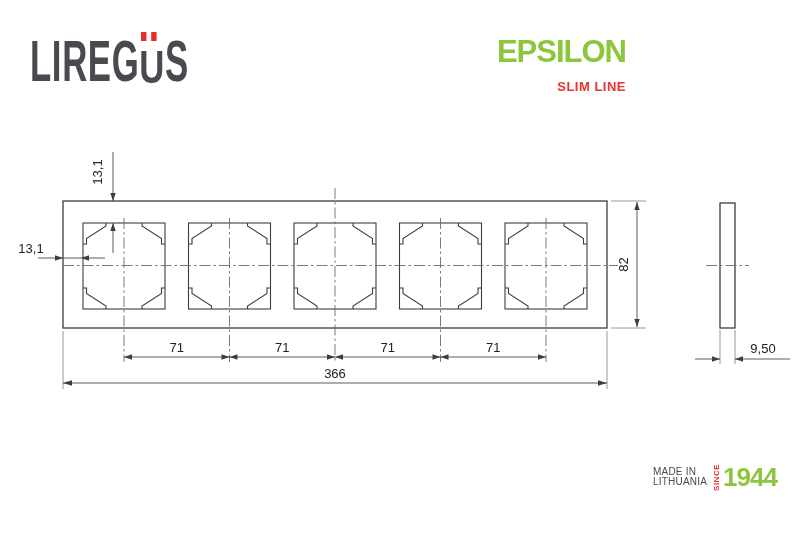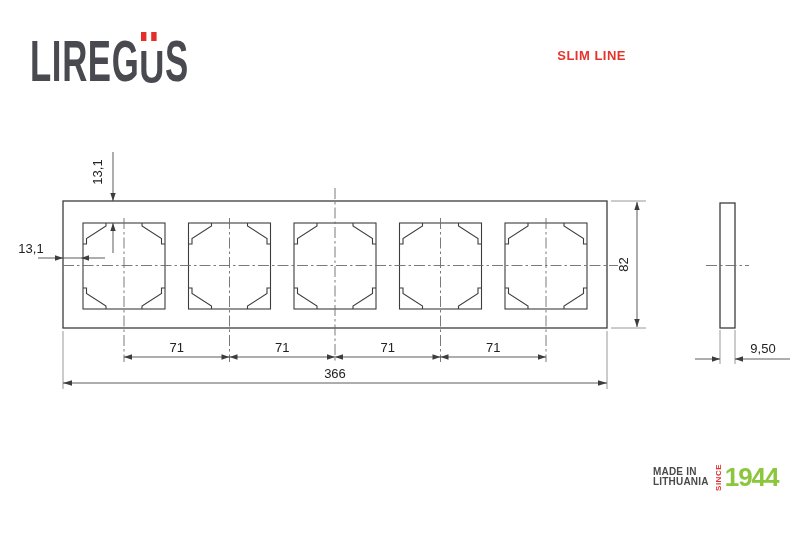--- a/index.html
+++ b/index.html
@@ -17,21 +17,21 @@
   .logo-dot { position:absolute; width:9px; height:9px; background:#e62e29; top:0; }
   .logo-dot.d1 { left:3px; } .logo-dot.d2 { left:20px; }
 
   
   .epsilon-block { position:absolute; right:14px; top:36px; text-align:right; }
   .epsilon-name { font-size:31px; font-weight:bold; color:#8cc63c; letter-spacing:-1px; line-height:1; }
   .slim-line { font-size:13px; font-weight:bold; color:#e6332b; letter-spacing:0.5px; margin-top:12px; }
 
   
   .madein-block { position:absolute; left:653px; top:464px; display:flex; align-items:center; }
-  .madein-text { font-size:10px; font-weight:bold; color:#4a4a4a; line-height:1.05; letter-spacing:0.2px; }
+  .madein-text { font-size:10px; font-weight:normal; color:#4a4a4a; line-height:1.05; letter-spacing:0.2px; }
   .since { writing-mode:vertical-rl; transform:rotate(180deg); font-size:8px; font-weight:bold;
            color:#e0312d; letter-spacing:0.5px; margin:0 2px 0 5px; }
   .year { font-size:26px; font-weight:700; color:#8cc63c; line-height:1; letter-spacing:-1px; }
 
   
   svg.drawing { position:absolute; left:0; top:0; }
   .outline   { fill:none; stroke:#3d3d3d; stroke-width:1.3; }
   .thin      { fill:none; stroke:#3d3d3d; stroke-width:1.1; }
   .dimline   { fill:none; stroke:#4a4a4a; stroke-width:0.9; }
   .extline   { fill:none; stroke:#8c8c8c; stroke-width:0.9; }
@@ -43,20 +43,21 @@
 </head>
 <body>
 
 <div class="stage">
 
   <div class="liregus">
     <span>LIREG</span><span class="logo-u"><span class="logo-dot d1"></span><span class="logo-dot d2"></span><span class="logo-u-glyph">U</span></span><span>S</span>
   </div>
 
   <div class="epsilon-block">
+    <div class="epsilon-name">EPSILON</div>
     <div class="slim-line">SLIM LINE</div>
   </div>
 
   <div class="madein-block">
     <div class="madein-text">
       <div>MADE IN</div>
       <div>LITHUANIA</div>
     </div>
     <div class="since">SINCE</div>
     <div class="year">1944</div>

